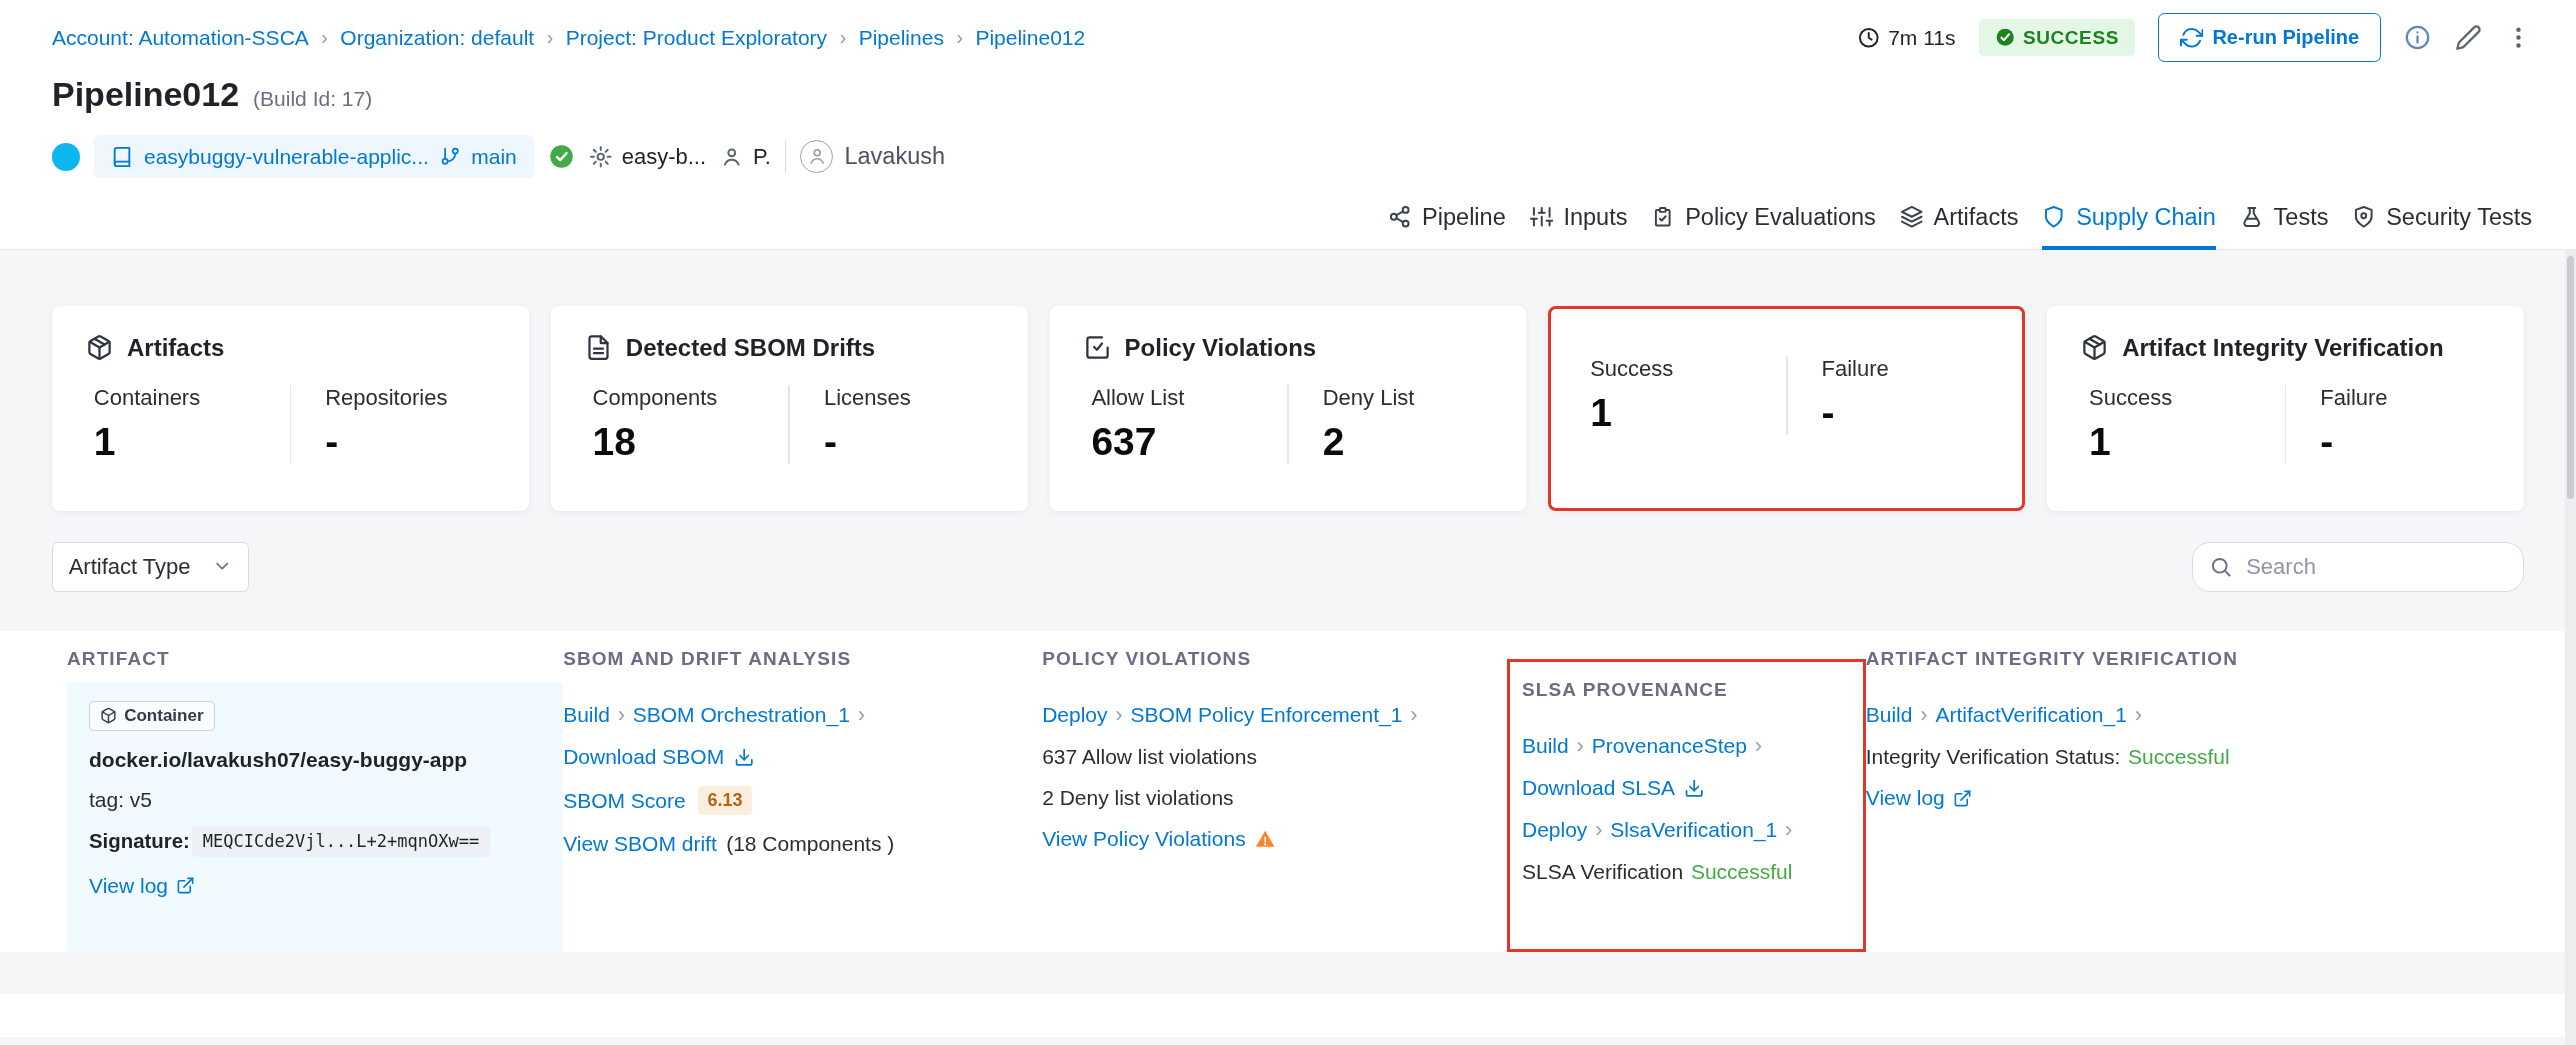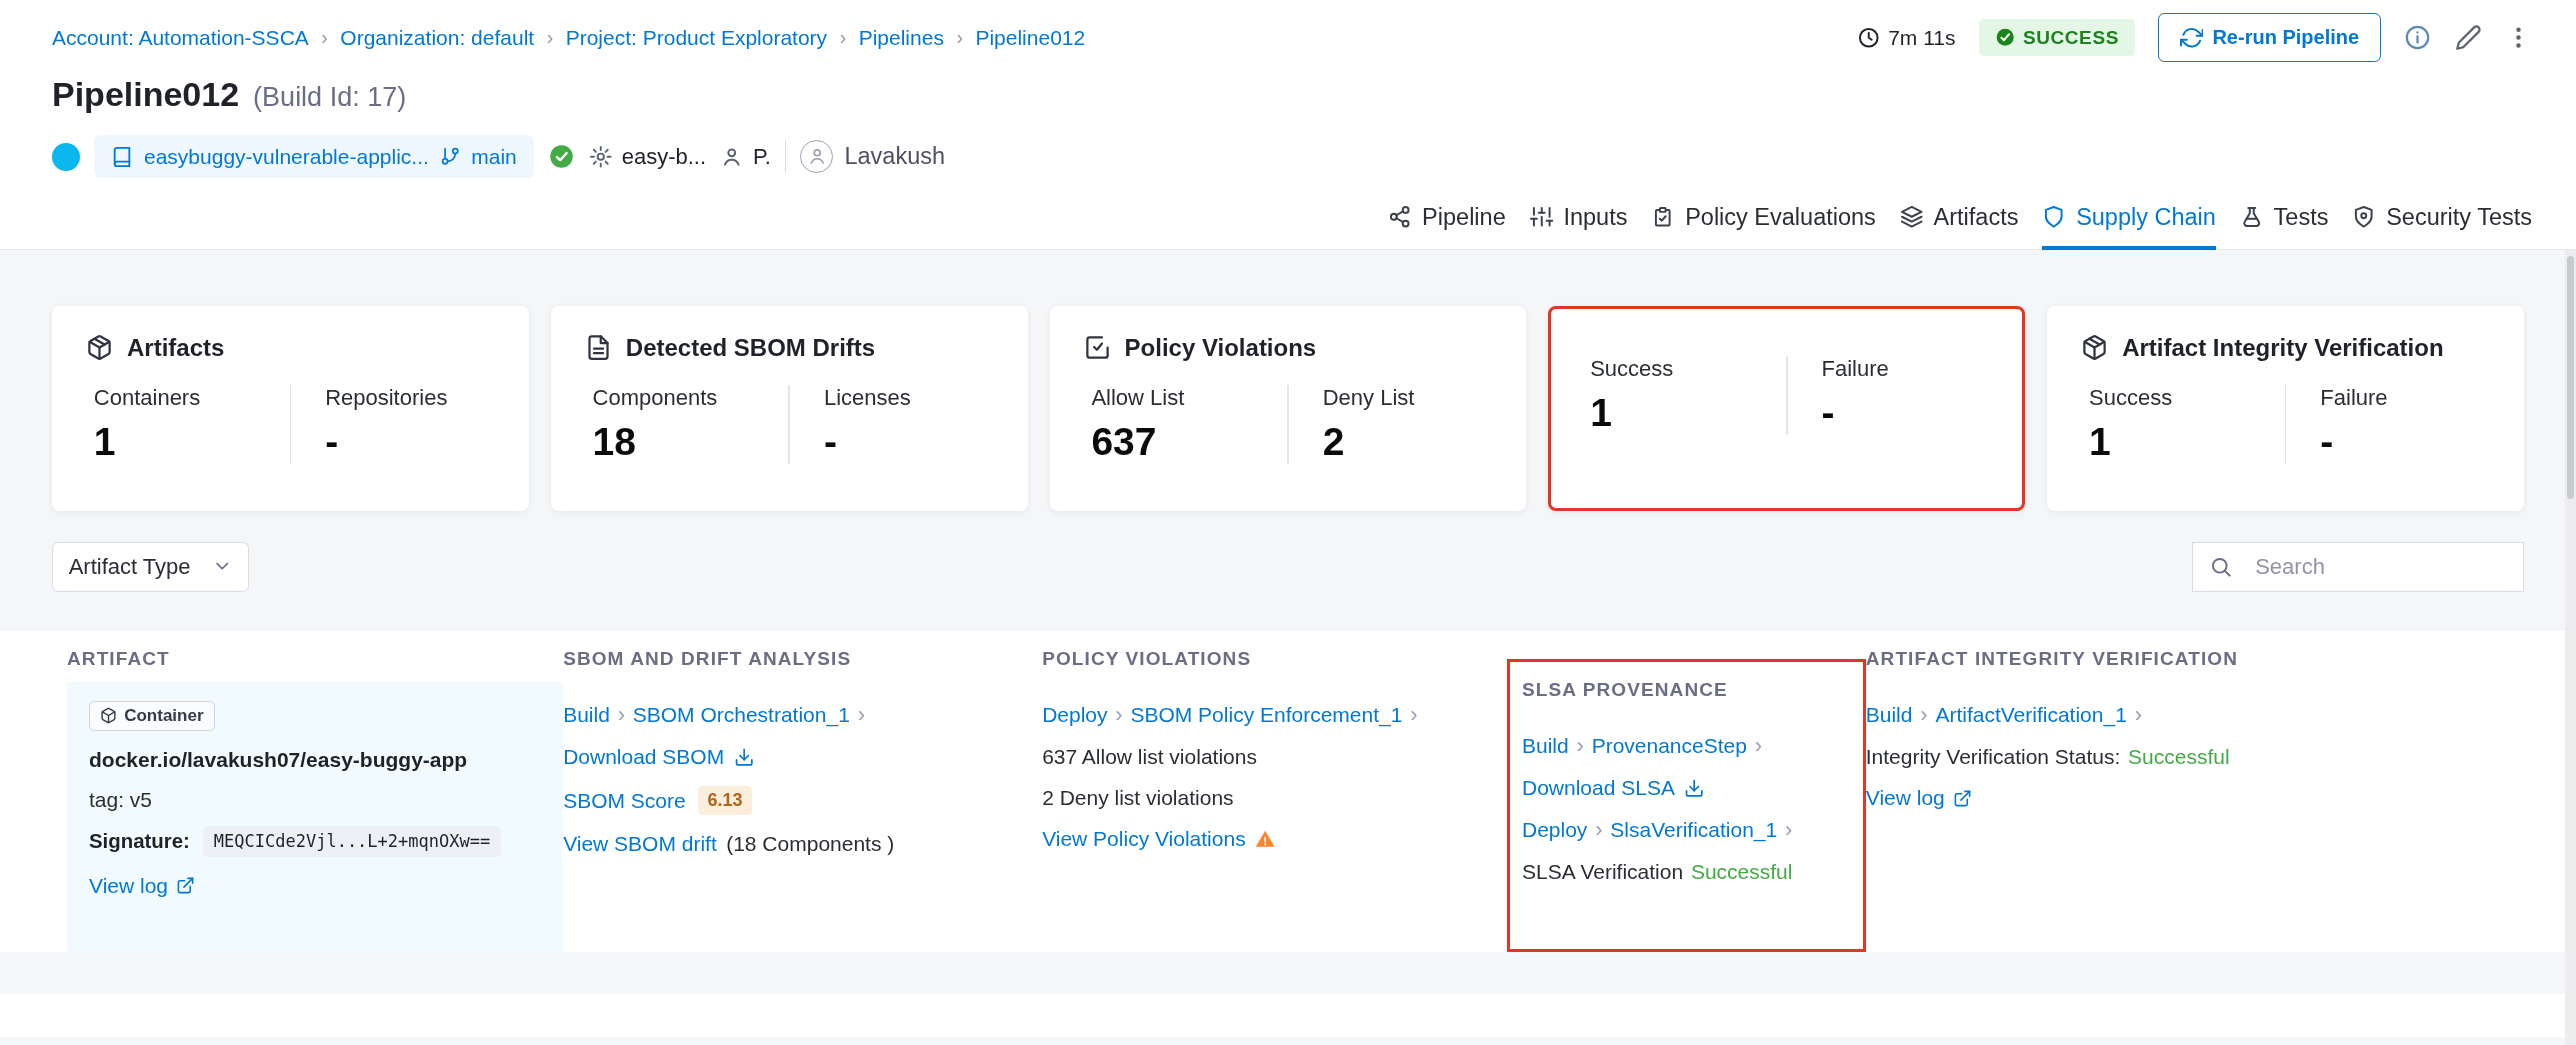--- a/index.html
+++ b/index.html
@@ -29,21 +29,21 @@
     font-size:19px;font-weight:bold;letter-spacing:0.6px;padding:7.8px 15.7px;border-radius:4.7px;}
   .rerun-btn{display:flex;align-items:center;gap:9.4px;height:49px;padding:0 20.4px;background:#fff;
     border:1.6px solid var(--blue);border-radius:6.3px;color:var(--blue);font-size:20px;font-weight:600;
     font-family:"Liberation Sans",sans-serif;cursor:pointer;}
   .iconbtn{color:#5c6470;display:flex;align-items:center;cursor:pointer;}
   .iconbtn.blue{color:#5c89b8;}
 
   
   .titlebar{height:44px;flex:none;display:flex;align-items:baseline;padding:0 52px;}
   .page-title{font-size:34px;font-weight:bold;color:var(--text);margin:0;}
-  .build-id{font-size:27px;color:var(--muted);margin-left:14px;}
+  .build-id{font-size:21px;color:var(--muted);margin-left:14px;}
 
   
   .subheader{height:50px;flex:none;margin-top:12.5px;display:flex;align-items:center;gap:14px;padding:0 52px;font-size:22px;}
   .pipe-circle{width:28px;height:28px;border-radius:50%;background:#0bb7ee;flex:none;}
   .repo-chip{display:flex;align-items:center;gap:11px;background:#eef7fd;border-radius:6.3px;padding:9.4px 17px;font-size:21px;}
   .repo-chip .chiptext{color:var(--blue);}
   .green-circle{width:27px;height:27px;flex:none;}
   .meta-item{display:flex;align-items:center;gap:9.4px;color:var(--text);font-size:22px;}
   .meta-item .ic{color:#5c6470;}
   .vdiv{width:1.6px;height:33px;background:var(--border);}
@@ -72,22 +72,22 @@
   .stat-sep{width:1.6px;background:#e4e6ee;}
   .stat:last-child{padding-left:34px;}
   .stat-label{font-size:22px;color:#2a2e33;}
   .stat-value{font-size:39px;font-weight:bold;color:#0a0b0d;margin-top:9.4px;}
 
   
   .filterbar{display:flex;justify-content:space-between;align-items:center;margin:31px 52px 0;}
   .select{width:197px;height:50px;background:#fff;border:1.6px solid var(--border);border-radius:6.3px;
     display:flex;align-items:center;justify-content:space-between;padding:0 15.7px;font-size:22px;color:#2a2e33;cursor:pointer;}
   .select .ic{color:#6b6d85;}
-  .searchbox{width:332px;height:50px;background:#fff;border:1.6px solid var(--border);border-radius:0;
-    display:flex;align-items:center;gap:21px;padding:0 15.7px;}
+  .searchbox{width:332px;height:50px;background:#fff;border:1.6px solid var(--border);border-radius:18px;
+    display:flex;align-items:center;gap:12px;padding:0 15.7px;}
   .searchbox .ic{color:#6b6d85;}
   .searchbox input{flex:1;border:none;outline:none;font-size:22px;color:#2a2e33;font-family:"Liberation Sans",sans-serif;min-width:0;background:transparent;}
   .searchbox input::placeholder{color:#9293ab;}
 
   
   .tableband{margin-top:39px;background:#fff;height:321px;padding:0 65px 0 67px;}
   .table{display:flex;height:100%;}
   .col{display:flex;flex-direction:column;}
   .col1{width:20.3%;}.col2{width:19.6%;}.col3{width:19.0%;}.col4{width:14.7%;margin-top:28px;}.col5{width:26.4%;}
   .th{padding:17px 7.8px 12.5px 0;font-size:19px;font-weight:bold;letter-spacing:1.1px;color:var(--muted);text-transform:uppercase;}
@@ -106,21 +106,21 @@
   .score-badge{margin-left:12.5px;background:var(--score-bg);color:var(--score-text);font-size:18px;font-weight:bold;
     padding:3.9px 9.4px;border-radius:3.9px;}
   .components{color:#2a2e33;margin-left:9.4px;}
   .green-text{color:var(--green);margin-left:7.8px;}
   .warn-ic{margin-left:9.4px;}
   
   .type-badge{display:inline-flex;align-items:center;gap:7px;border:1.6px solid #cfd3dd;border-radius:4.7px;
     padding:3.9px 10.2px;font-size:17px;font-weight:bold;color:#383946;background:rgba(255,255,255,.6);justify-content:flex-end;}
   .img-name{font-size:21px;font-weight:bold;color:var(--text);margin-top:17px;}
   .tag-line{font-size:21px;color:#2a2e33;margin-top:15.7px;}
-  .sig-line{display:flex;align-items:center;gap:13px;margin-top:14px;}
+  .sig-line{display:flex;align-items:center;gap:2px;margin-top:14px;}
   .sig-label{font-weight:bold;color:var(--text);font-size:20.4px;}
   .sig-pill{background:#edf0f4;border-radius:4.7px;padding:5.5px 11px;font-family:"DejaVu Sans Mono",monospace;
     font-size:17px;color:var(--text);white-space:nowrap;}
   .viewlog{display:flex;align-items:center;margin-top:17px;font-size:21px;font-weight:500;}
 
   .footer-strip{height:43px;background:#fff;margin-top:42px;}
   .scrolltrack{position:absolute;top:0;right:0;width:11px;height:100%;background:#ededf0;}
   .scrollthumb{position:absolute;top:6.3px;right:1.6px;width:7.8px;height:243px;border-radius:3.9px;background:#c9cbd3;}
 </style>
 </head>

